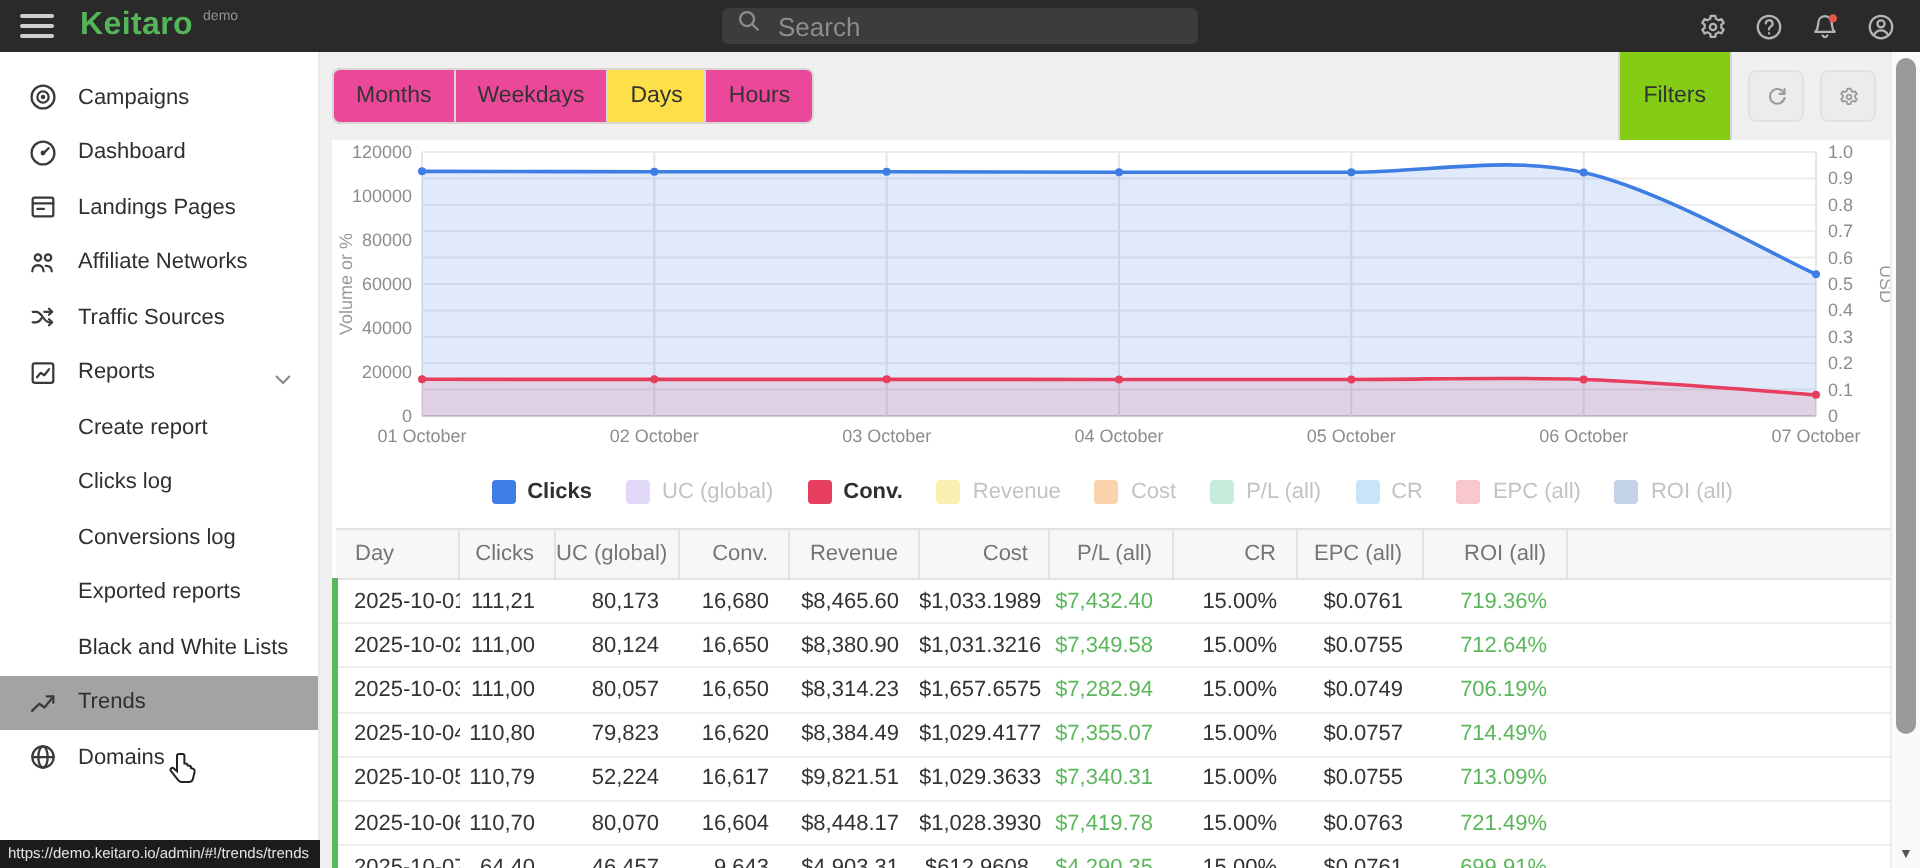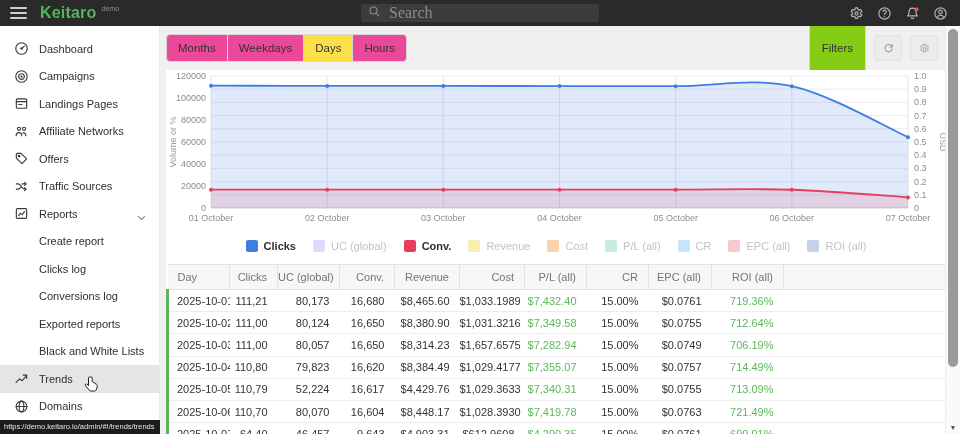--- a/index.html
+++ b/index.html
@@ -5,32 +5,32 @@
   html,body{margin:0;padding:0}
   body{width:960px;height:434px;overflow:hidden;position:relative;background:#f0f0f0;
        font-family:"Liberation Sans",sans-serif;-webkit-font-smoothing:antialiased}
   
   .topbar{position:absolute;left:0;top:0;right:0;height:26px;background:#2a2a2a;display:flex;align-items:center;z-index:6}
   .burger{width:17px;height:12px;margin-left:10px;display:flex;flex-direction:column;justify-content:space-between;cursor:pointer}
   .burger div{height:2px;background:#cfcfcf;border-radius:1px}
   .logo{color:#55b559;font-weight:bold;font-size:16px;margin-left:13px;letter-spacing:.2px;line-height:26px}
   .logo-badge{color:#8f8f8f;font-size:7px;margin-left:5px;vertical-align:7px}
   .search{position:absolute;left:50%;transform:translateX(-50%);top:4px;width:238px;height:18px;background:#3c3c3c;border-radius:3px;display:flex;align-items:center;padding:0 7px;box-sizing:border-box}
-  .search input{background:transparent;border:none;outline:none;color:#cfcfcf;font-size:16px;margin-left:6px;width:180px;font-family:Liberation Serif, serif}
+  .search input{background:transparent;border:none;outline:none;color:#cfcfcf;font-size:13px;margin-left:6px;width:180px;font-family:Liberation Sans, sans-serif}
   .search input::placeholder{color:#8d8d8d}
   .top-icons{position:absolute;right:12px;top:0;height:26px;display:flex;align-items:center;gap:13px}
   .top-icons .tic{width:15px;height:15px;cursor:pointer;position:relative}
   .tic svg{width:15px;height:15px;fill:none;stroke:#b5b5b5;stroke-width:1.2;stroke-linecap:round;stroke-linejoin:round}
   
   .sidebar{position:absolute;left:0;top:26px;width:160px;bottom:0;background:#fff;border-right:1px solid #e9e9e9;padding-top:9px;box-sizing:border-box;z-index:2}
   .side-item{height:27.5px;display:flex;align-items:center;padding-left:13px;font-size:11px;color:#2f2f2f;cursor:pointer;position:relative;white-space:nowrap}
   .side-item .ic{width:16px;height:16px;margin-right:10px;flex:0 0 16px;display:flex;align-items:center;justify-content:center}
   .side-item .ic svg{width:15px;height:15px;fill:none;stroke:#3a3a3a;stroke-width:1.2;stroke-linecap:round;stroke-linejoin:round}
   .side-item.child{padding-left:39px}
-  .side-item.active{background:#e5e5e5}
+  .side-item.active{background:#a3a3a3}
   .side-item .chev{position:absolute;right:13px;top:11px}
   .side-item .chev svg{width:9px;height:6px;fill:none;stroke:#8a8a8a;stroke-width:1.3}
   
   .main{position:absolute;left:160px;top:26px;right:14px;bottom:0;background:#f0f0f0}
   .toolbar{height:44px;display:flex;align-items:center;padding:0 8px 0 6px}
   .tabs{display:flex}
   .tab{height:26px;line-height:26px;padding:0 11px;font-size:11.5px;color:#333;background:#ec4899;border:1px solid #d6d6d6;margin-left:-1px;cursor:pointer}
   .tab:first-child{border-radius:4px 0 0 4px;margin-left:0}
   .tab:last-child{border-radius:0 4px 4px 0}
   .tab.active{background:#fde047}
@@ -106,63 +106,54 @@
           <path d="M4.3 12.2c.8-1.5 2.1-2.4 3.7-2.4s2.9.9 3.7 2.4"></path>
         </svg></span>
   </div>
 </div>
 
 <div class="sidebar">
     <div class="side-item">
       <span class="ic">
         <svg viewBox="0 0 16 16">
           <circle cx="8" cy="8" r="6.1"></circle>
+          <circle cx="8" cy="8" r="3"></circle>
+          <circle cx="8" cy="8" r=".6"></circle>
+        </svg>
+      </span>
+      <span>Campaigns</span>
+    </div>
+    <div class="side-item">
+      <span class="ic">
+        <svg viewBox="0 0 16 16">
+          <circle cx="8" cy="8" r="6.1"></circle>
           <path d="M8 8.4 11 5.4"></path>
           <circle cx="8" cy="8" r=".7"></circle>
         </svg>
       </span>
       <span>Dashboard</span>
-    </div>
-    <div class="side-item">
-      <span class="ic">
-        <svg viewBox="0 0 16 16">
-          <circle cx="8" cy="8" r="6.1"></circle>
-          <circle cx="8" cy="8" r="3"></circle>
-          <circle cx="8" cy="8" r=".6"></circle>
-        </svg>
-      </span>
-      <span>Campaigns</span>
     </div>
     <div class="side-item">
       <span class="ic">
         <svg viewBox="0 0 16 16">
           <rect x="2.5" y="3" width="11" height="10" rx="1"></rect>
           <path d="M2.5 6h11M5 9h3.5"></path>
         </svg>
       </span>
       <span>Landings Pages</span>
     </div>
     <div class="side-item">
       <span class="ic">
         <svg viewBox="0 0 16 16">
           <circle cx="5.3" cy="5.1" r="1.7"></circle>
           <circle cx="10.7" cy="5.1" r="1.7"></circle>
           <path d="M2.3 12.4c0-2 1.3-3.2 3-3.2s3 1.2 3 3.2M9.5 9.5c1.8-.2 3.2 1 3.2 2.9"></path>
         </svg>
       </span>
       <span>Affiliate Networks</span>
-    </div>
-    <div class="side-item">
-      <span class="ic">
-        <svg viewBox="0 0 16 16">
-          <path d="M2.5 3.5v4l6 6 5-5-6-6h-4a1 1 0 0 0-1 1z"></path>
-          <circle cx="5.4" cy="5.4" r=".9"></circle>
-        </svg>
-      </span>
-      <span>Offers</span>
     </div>
     <div class="side-item">
       <span class="ic">
         <svg viewBox="0 0 16 16">
           <path d="M2.5 5.2h1.8c3.6 0 3.6 5.6 7.2 5.6h1M2.5 10.8h1.8c1.5 0 2.3-1 2.9-2.1M8.7 5.2h3.8"></path>
           <path d="M11.2 3.6 12.9 5.2 11.2 6.8M11.2 9.2 12.9 10.8 11.2 12.4"></path>
         </svg>
       </span>
       <span>Traffic Sources</span>
     </div>
@@ -426,21 +417,21 @@
               <td class="">15.00%</td>
               <td class="">$0.0757</td>
               <td class=" green">714.49%</td>
               <td></td>
             </tr>
             <tr>
               <td class="day">2025-10-05</td>
               <td class="">110,79</td>
               <td class="">52,224</td>
               <td class="">16,617</td>
-              <td class="">$4,429.76</td>
+              <td class="">$9,821.51</td>
               <td class="">$1,029.3633</td>
               <td class=" green">$7,340.31</td>
               <td class="">15.00%</td>
               <td class="">$0.0755</td>
               <td class=" green">713.09%</td>
               <td></td>
             </tr>
             <tr>
               <td class="day">2025-10-06</td>
               <td class="">110,70</td>

